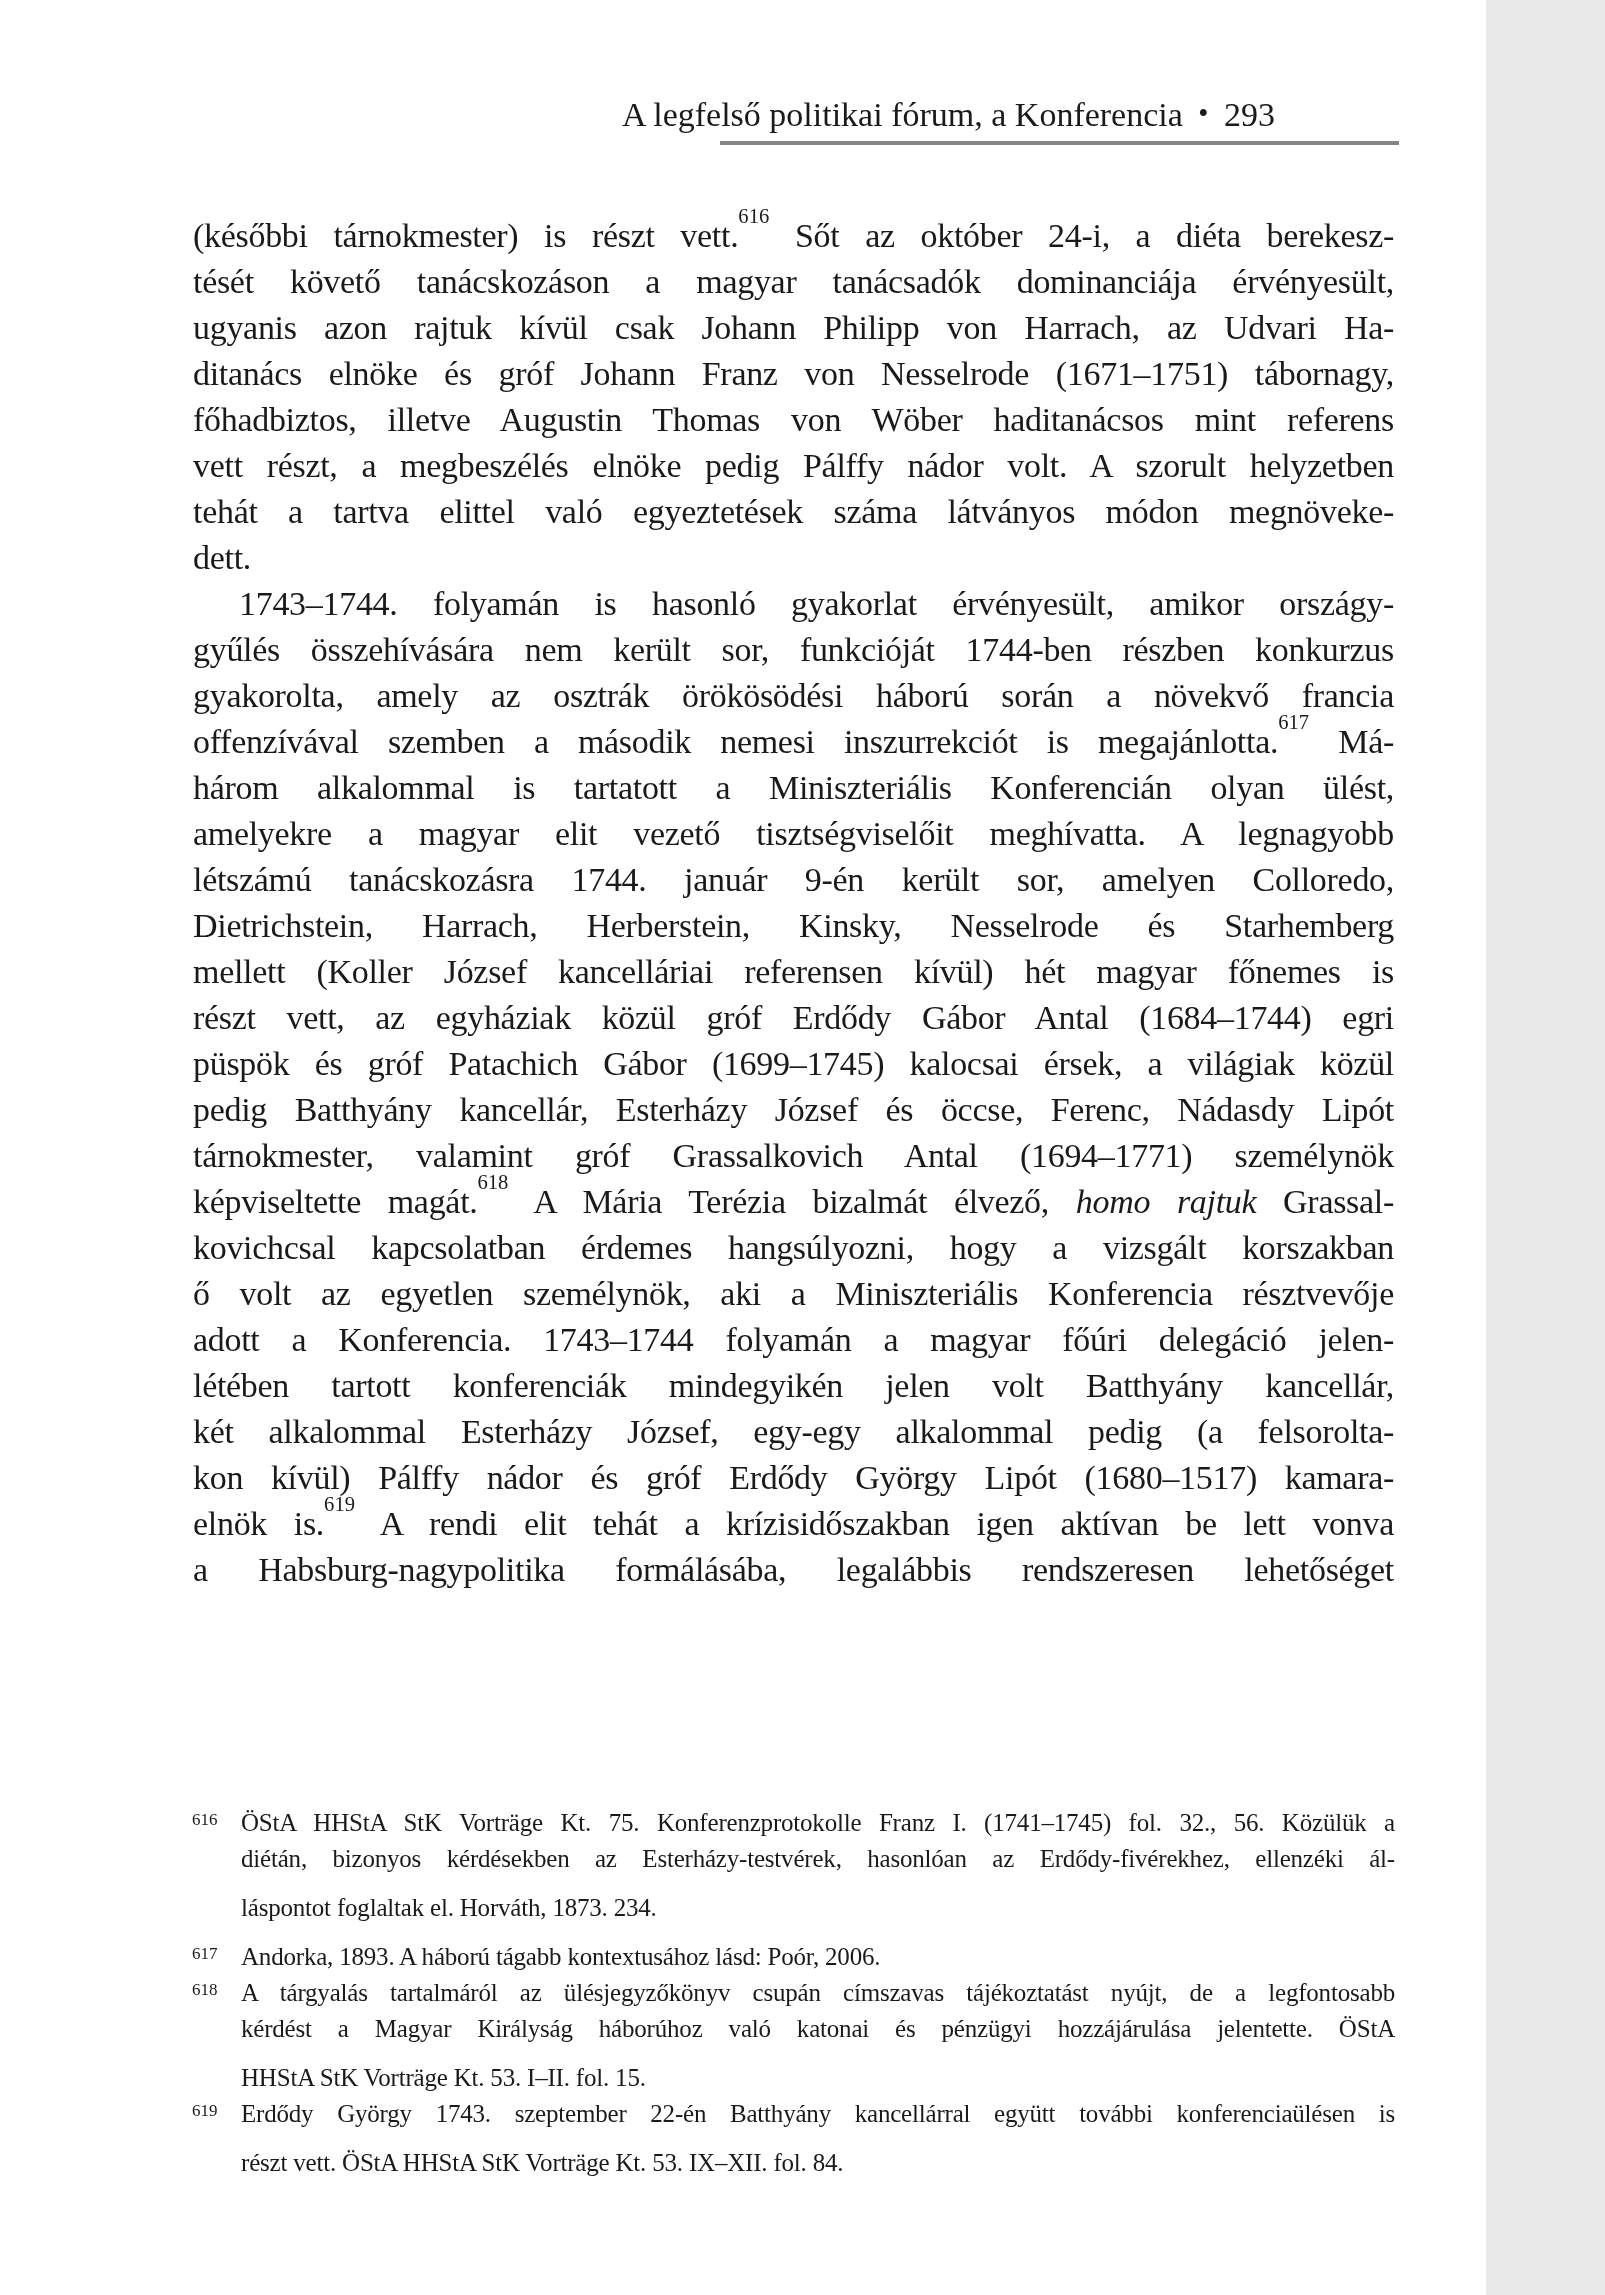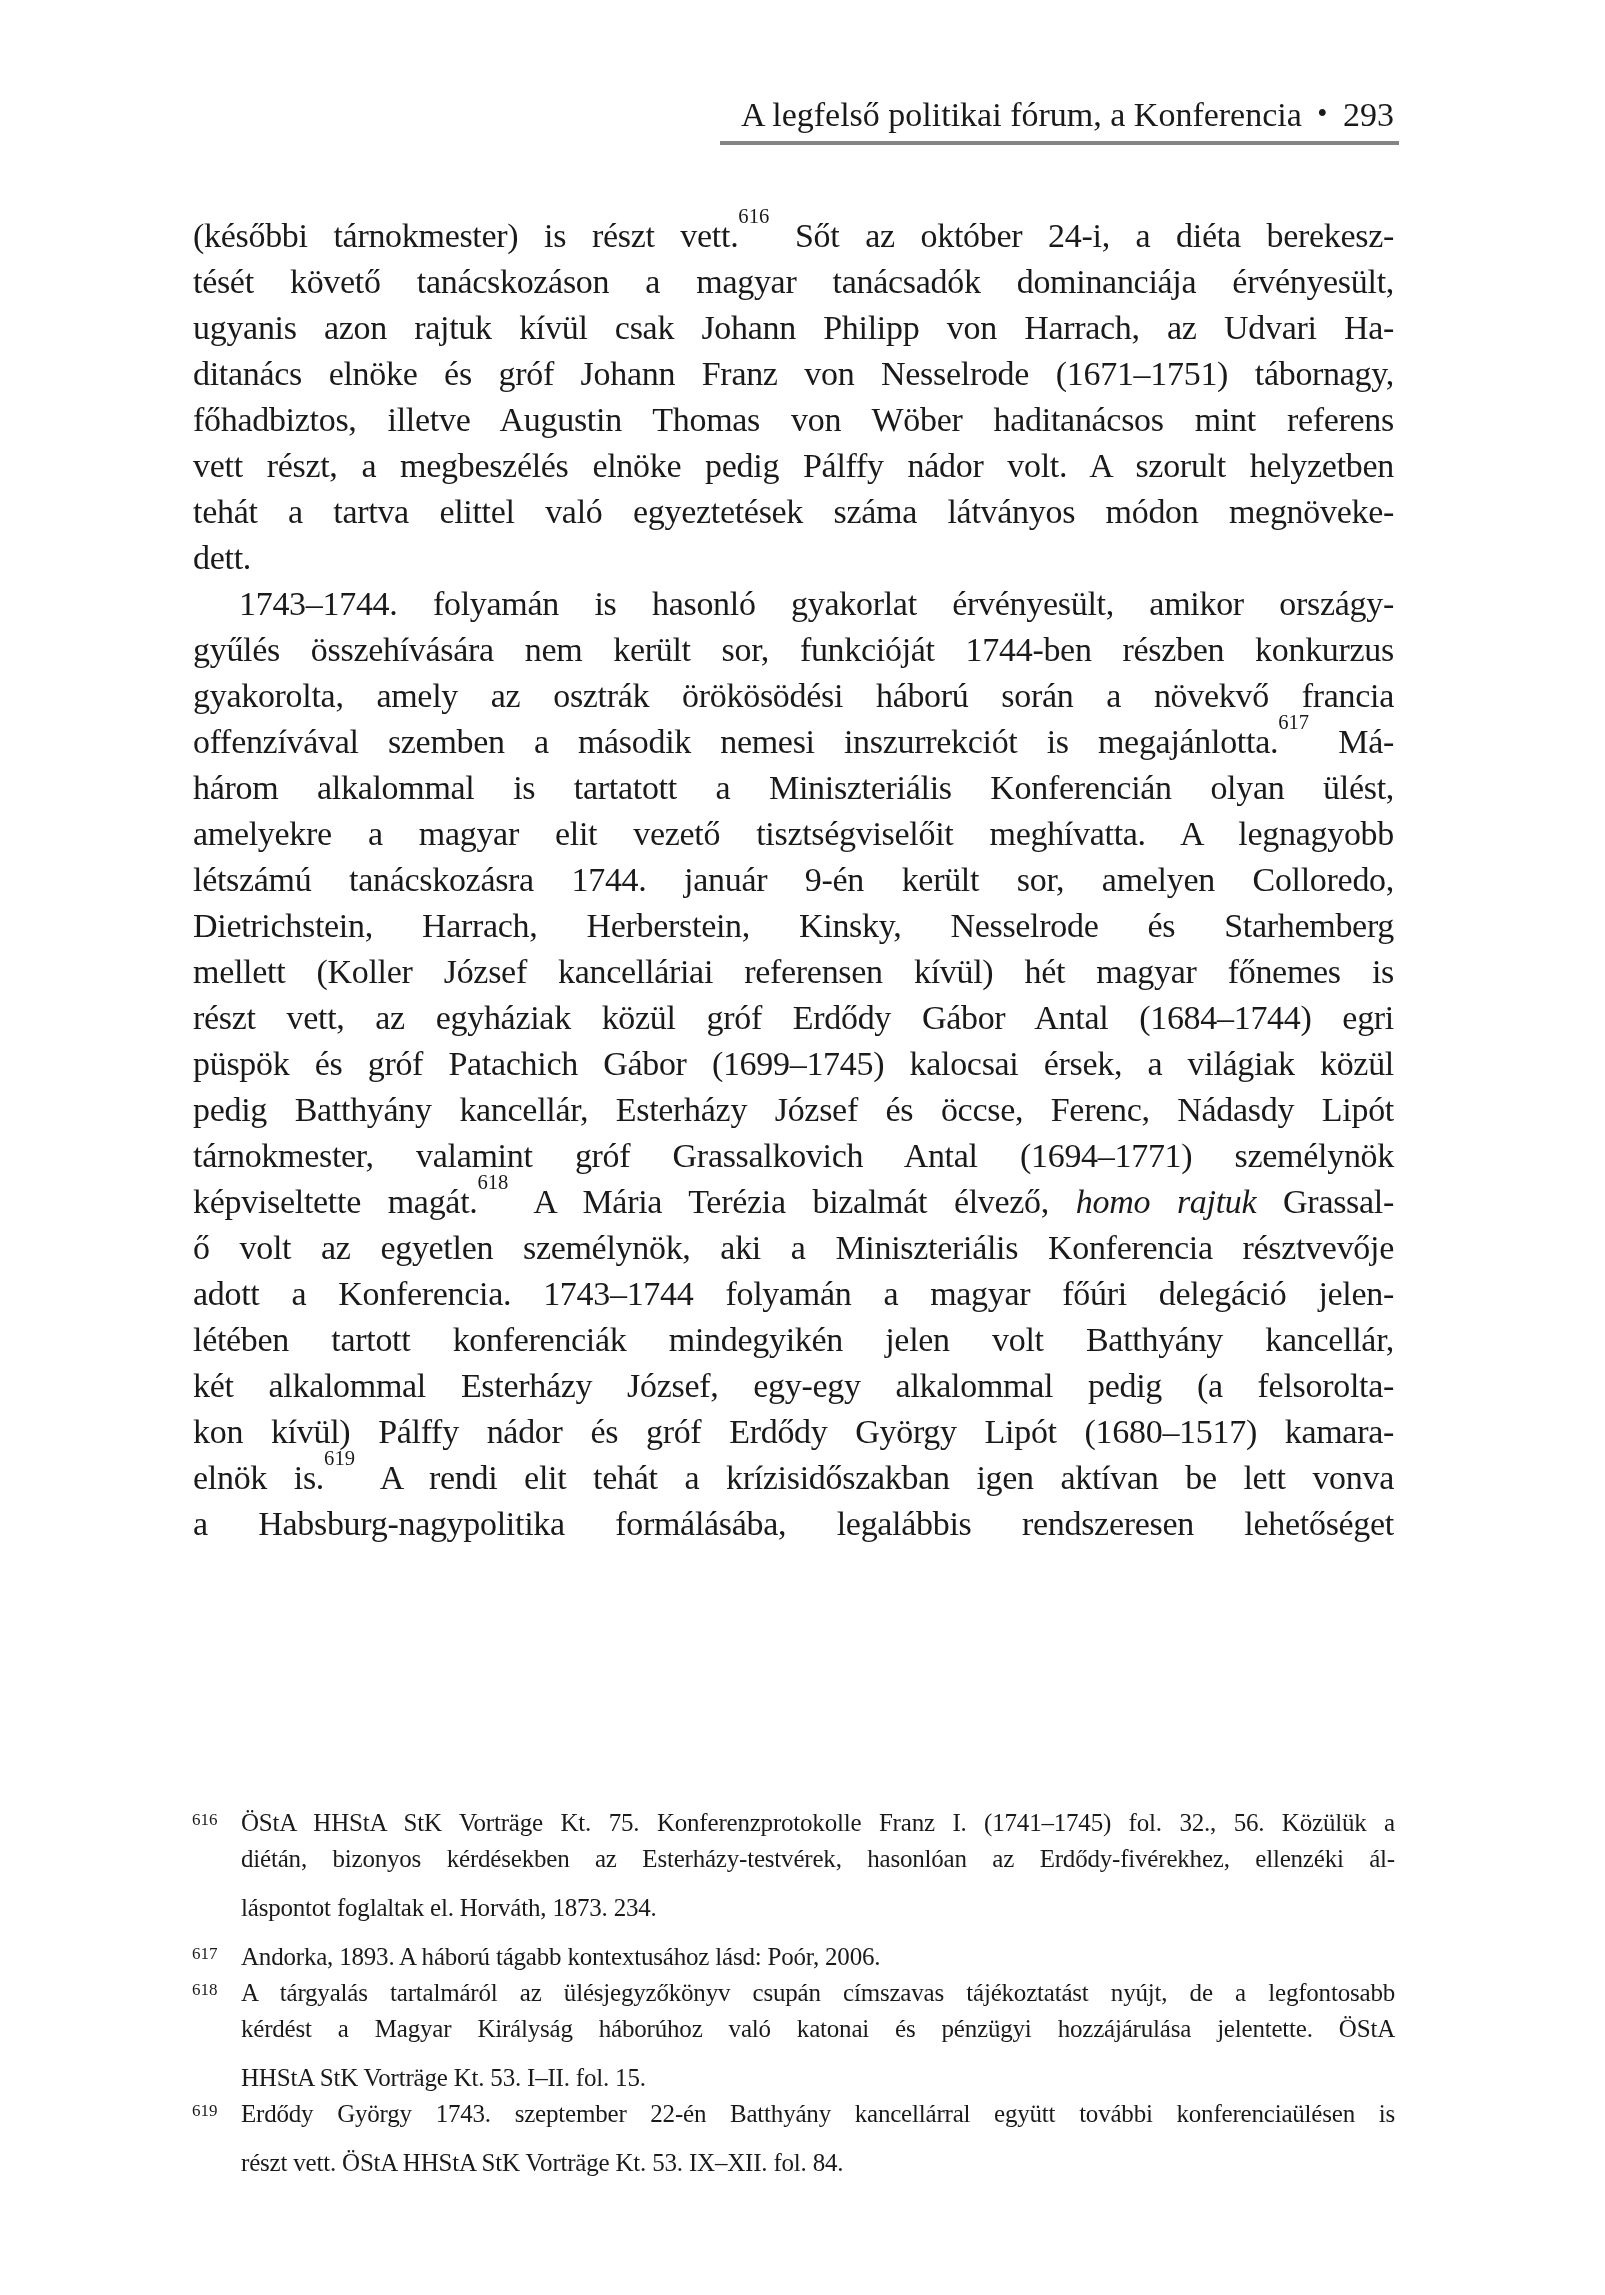--- a/index.html
+++ b/index.html
@@ -2,21 +2,21 @@
 <html lang="hu" style="font-size:13.8px"><head>
 <meta charset="utf-8">
 <style>
   html, body {
     margin: 0;
     padding: 0;
     background: #e8e8e8;
   }
   .page {
     position: relative;
-    width: 1605px;
+    width: 1486px;
     height: 2295px;
     background: #ffffff;
     font-family: "Liberation Serif", "DejaVu Serif", serif;
     color: #1a1a1a;
     overflow: hidden;
   }
   .running-header {
     position: absolute;
     top: 93px;
     right: 211px;
@@ -131,20 +131,21 @@
         <div class="tline"><span>három alkalommal is tartatott a Miniszteriális Konferencián olyan ülést,</span></div>
         <div class="tline"><span>amelyekre a magyar elit vezető tisztségviselőit meghívatta. A legnagyobb</span></div>
         <div class="tline"><span>létszámú tanácskozásra 1744. január 9-én került sor, amelyen Colloredo,</span></div>
         <div class="tline"><span>Dietrichstein, Harrach, Herberstein, Kinsky, Nesselrode és Starhemberg</span></div>
         <div class="tline"><span>mellett (Koller József kancelláriai referensen kívül) hét magyar főnemes is</span></div>
         <div class="tline"><span>részt vett, az egyháziak közül gróf Erdődy Gábor Antal (1684–1744) egri</span></div>
         <div class="tline"><span>püspök és gróf Patachich Gábor (1699–1745) kalocsai érsek, a világiak közül</span></div>
         <div class="tline"><span>pedig Batthyány kancellár, Esterházy József és öccse, Ferenc, Nádasdy Lipót</span></div>
         <div class="tline"><span>tárnokmester, valamint gróf Grassalkovich Antal (1694–1771) személynök</span></div>
         <div class="tline"><span>képviseltette magát.</span><sup class="fnref">618</sup><span> A Mária Terézia bizalmát élvező, </span><span class="it">homo rajtuk</span><span> Grassal-</span></div>
+        <div class="tline"><span>kovichcsal kapcsolatban érdemes hangsúlyozni, hogy a vizsgált korszakban</span></div>
         <div class="tline"><span>ő volt az egyetlen személynök, aki a Miniszteriális Konferencia résztvevője</span></div>
         <div class="tline"><span>adott a Konferencia. 1743–1744 folyamán a magyar főúri delegáció jelen-</span></div>
         <div class="tline"><span>létében tartott konferenciák mindegyikén jelen volt Batthyány kancellár,</span></div>
         <div class="tline"><span>két alkalommal Esterházy József, egy-egy alkalommal pedig (a felsorolta-</span></div>
         <div class="tline"><span>kon kívül) Pálffy nádor és gróf Erdődy György Lipót (1680–1517) kamara-</span></div>
         <div class="tline"><span>elnök is.</span><sup class="fnref">619</sup><span> A rendi elit tehát a krízisidőszakban igen aktívan be lett vonva</span></div>
         <div class="tline"><span>a Habsburg-nagypolitika formálásába, legalábbis rendszeresen lehetőséget</span></div>
       </div>
     </div>
 

